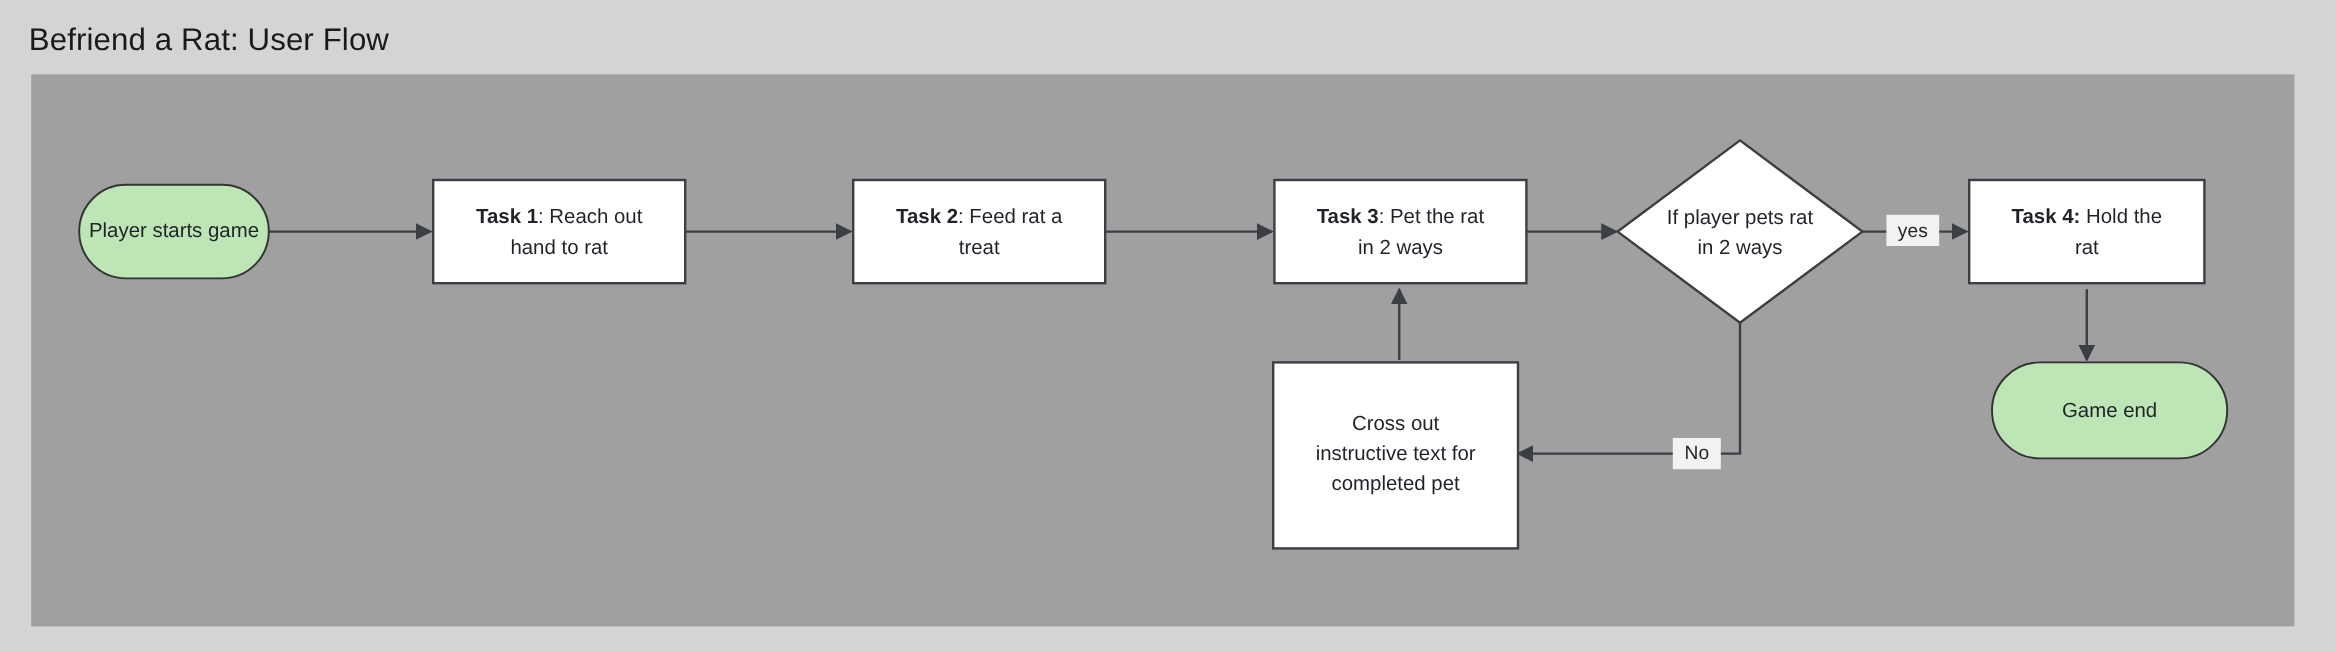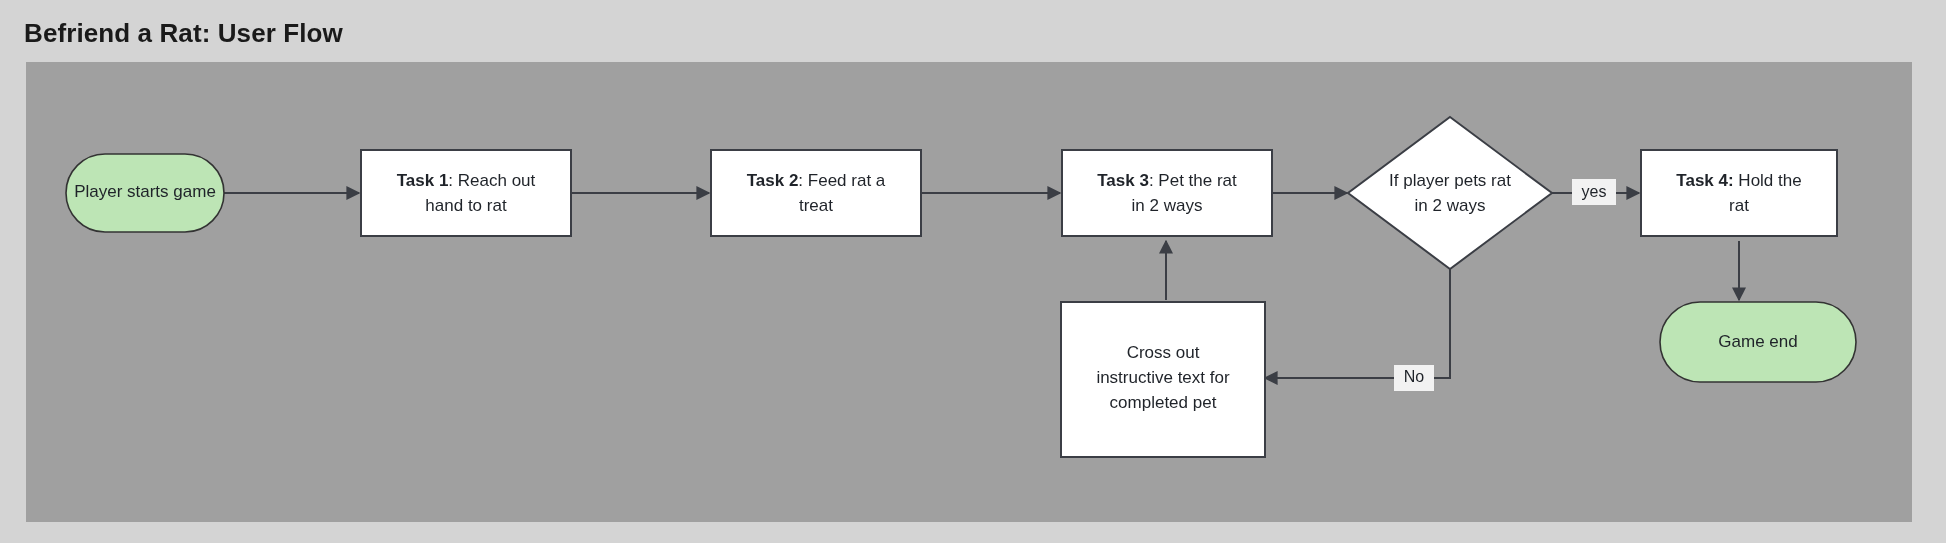--- a/index.html
+++ b/index.html
@@ -17,21 +17,21 @@
     position: relative;
     width: 1946px;
     height: 543px;
     background: #d4d4d4;
   }
   #page-title {
     position: absolute;
     left: 24px;
     top: 18px;
     font-size: 26px;
-    font-weight: 700;
+    font-weight: 400;
     color: #1a1a1a;
     letter-spacing: 0.1px;
     white-space: nowrap;
   }
   #canvas-wrap {
     position: absolute;
     left: 26px;
     top: 62px;
     width: 1886px;
     height: 460px;

